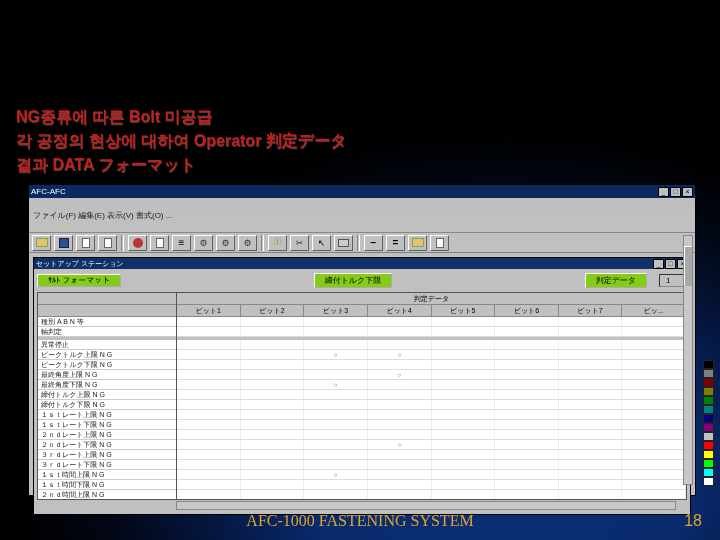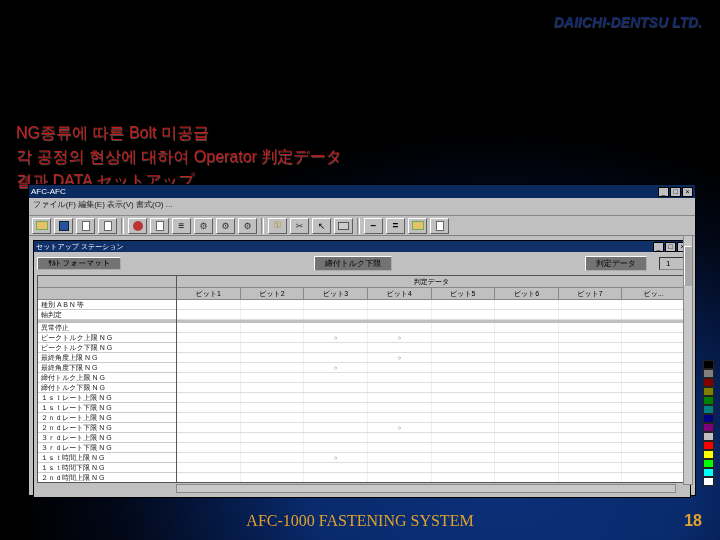--- a/index.html
+++ b/index.html
@@ -13,66 +13,66 @@
     position: absolute; right: 18px; top: 14px;
     color: #122a6f; font-weight: 900; font-style: italic; font-size: 14px;
     text-shadow: 0.5px 0.5px #333;
   }
   .title {
     position: absolute; left: 205px; top: 50px;
     font-size: 40px; font-weight: 900; font-style: italic; color: #1a1a1a;
     text-shadow: 1px 1px #888;
   }
   .bullets {
-    position: absolute; left: 16px; top: 121px;
-    color: #c51c1c; font-weight: 400; font-size: 16px; line-height: 1.5;
+    position: absolute; left: 16px; top: 105px;
+    color: #c51c1c; font-weight: 700; font-size: 16px; line-height: 1.5;
     text-shadow: 0.5px 0.5px #444;
   }
   .footer {
     position: absolute; left: 0; right: 0; bottom: 10px;
     text-align: center; color: #e2a32c; font-size: 16px; font-family: "Times New Roman", serif;
   }
   .pagenum {
     position: absolute; right: 18px; bottom: 10px;
-    color: #e2a32c; font-size: 16px; font-weight: bold;
+    color: #e2a32c; font-size: 16px;
   }
 
   .win-outer {
     position: absolute; left: 28px; top: 184px; width: 668px; height: 312px;
     background: #bfbfbf; border: 1px solid #000;
   }
   .titlebar {
     height: 13px; background: linear-gradient(#0a2a60,#0a2a60);
     display: flex; justify-content: space-between; align-items: center;
     padding: 0 2px; color: #fff; font-size: 8px;
   }
   .tb-btns { display: flex; gap: 1px; }
   .tb-btn { width: 11px; height: 10px; background: #c0c0c0; border: 1px solid #000; font-size: 7px; line-height: 7px; text-align: center; color:#000;}
-  .menubar { height: 18px; background: #c0c0c0; font-size: 8px; padding: 1px 4px; color: #222; border-bottom: 1px solid #888;}
+  .menubar { height: 24px; background: #c0c0c0; font-size: 8px; padding: 1px 4px; color: #222; border-bottom: 1px solid #888; margin-top: 11px;}
   .toolbar { height: 20px; background: #c0c0c0; display: flex; align-items: center; padding: 2px 3px; gap: 3px; border-bottom: 1px solid #808080;}
   .tbtn {
     width: 19px; height: 16px; background: #c0c0c0;
     border-top: 1px solid #fff; border-left: 1px solid #fff;
     border-right: 1px solid #606060; border-bottom: 1px solid #606060;
     display: flex; align-items: center; justify-content: center;
   }
   .tsep { width: 3px; height: 16px; border-left: 1px solid #888; border-right: 1px solid #fff; margin: 0 1px;}
 
   .inner-win {
     margin: 4px; background: #c0c0c0; border: 1px solid #000; height: 258px; position: relative;
   }
   .child-title {
     height: 11px; background: linear-gradient(#10306a,#10306a);
     display:flex; justify-content: space-between; align-items:center; padding:0 2px;
     color:#fff; font-size:7px;
   }
   .child-body { padding: 3px; }
   .header-row { display: flex; gap: 12px; height: 16px; align-items: center; font-size: 8px;}
   .hbox { background:#c0c0c0; border:1px inset #888; padding:1px 6px; }
-  .hbox-label { background: #737373; border: 1px outset #fff; padding: 1px 10px; }
+  .hbox-label { background: #84cc16; border: 1px outset #fff; padding: 1px 10px; }
 
   .grid-wrap {
     margin-top: 4px; height: 208px;
     display: flex;
   }
   .grid-left {
     width: 140px; background: #fff; border: 1px solid #555; overflow: hidden;
     font-size: 7px; color: #222;
   }
   .grid-right {
@@ -118,25 +118,24 @@
   .i-scis{font-size:9px;color:#333;}
   .i-gear{font-size:9px;color:#333;}
   .i-key{font-size:9px;color:#a80;}
   .i-pointer{font-size:9px;color:#000;}
   .i-minus{font-size:10px;color:#000;font-weight:bold;}
 </style>
 </head>
 <body>
 
 <div class="slide">
-  <div class="company">DAIICHI-DENTSU LTD.</div>
   <div class="bullets">
     <div>NG종류에 따른 Bolt 미공급</div>
     <div>각 공정의 현상에 대하여 Operator 判定データ</div>
-    <div>결과 DATA セットアップ</div>
+    <div>결과 DATA フォーマット</div>
   </div>
 
   <div class="win-outer">
     <div class="titlebar">
       <span>AFC-AFC</span>
       <div class="tb-btns">
         <div class="tb-btn">_</div>
         <div class="tb-btn">□</div>
         <div class="tb-btn">×</div>
       </div>

